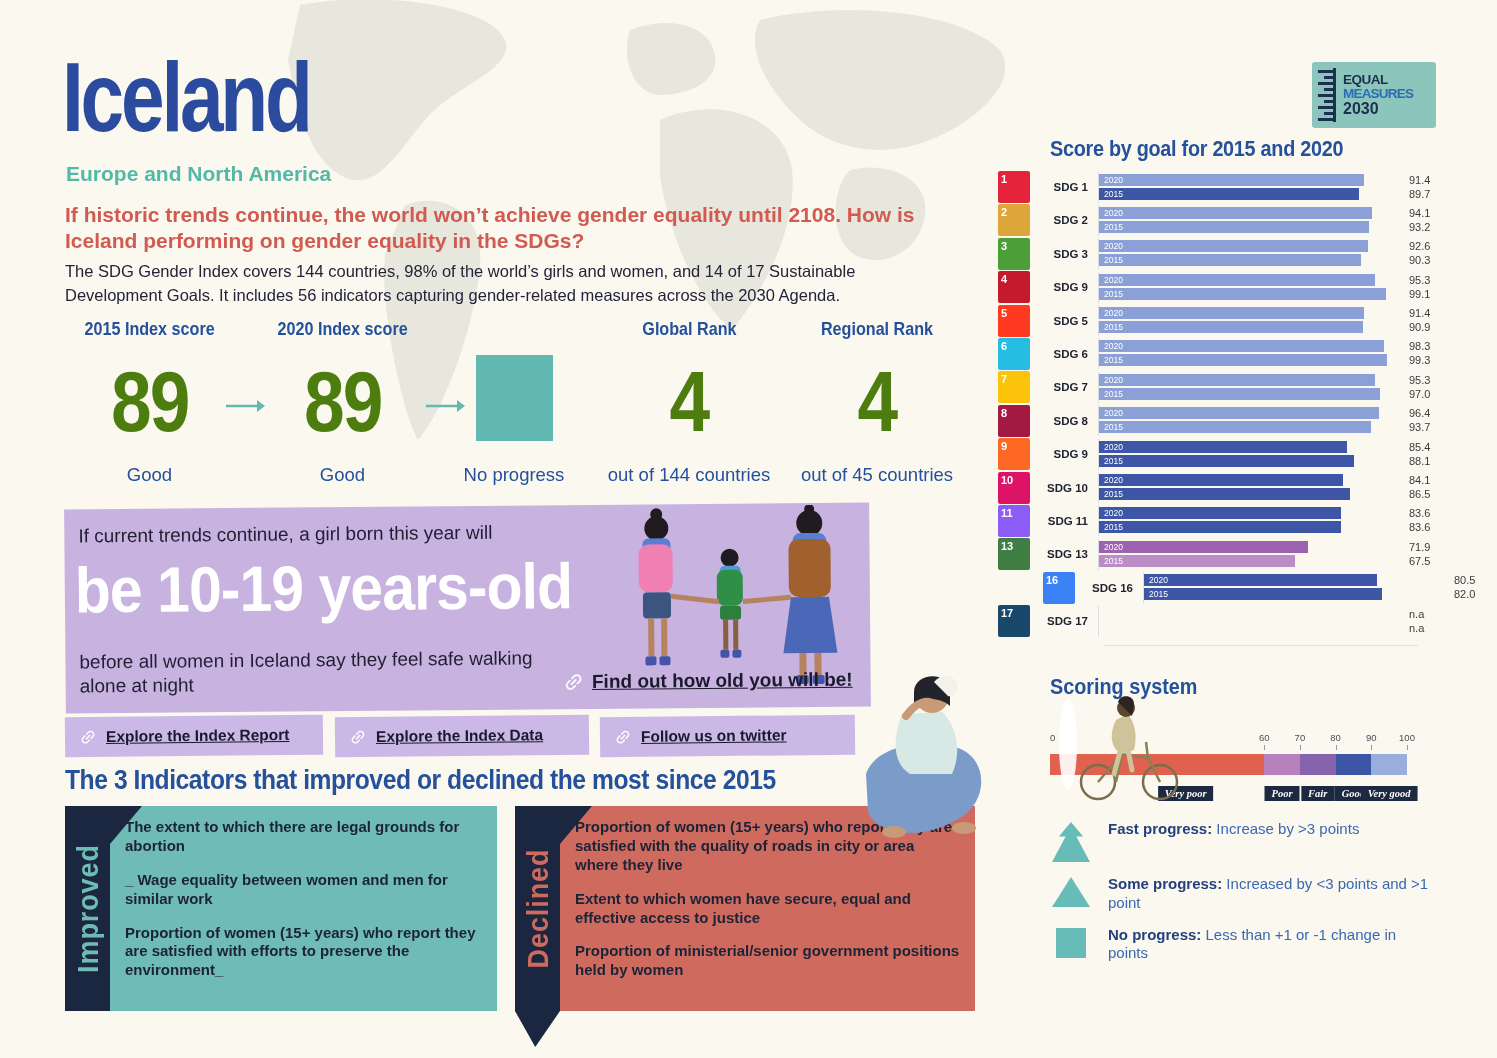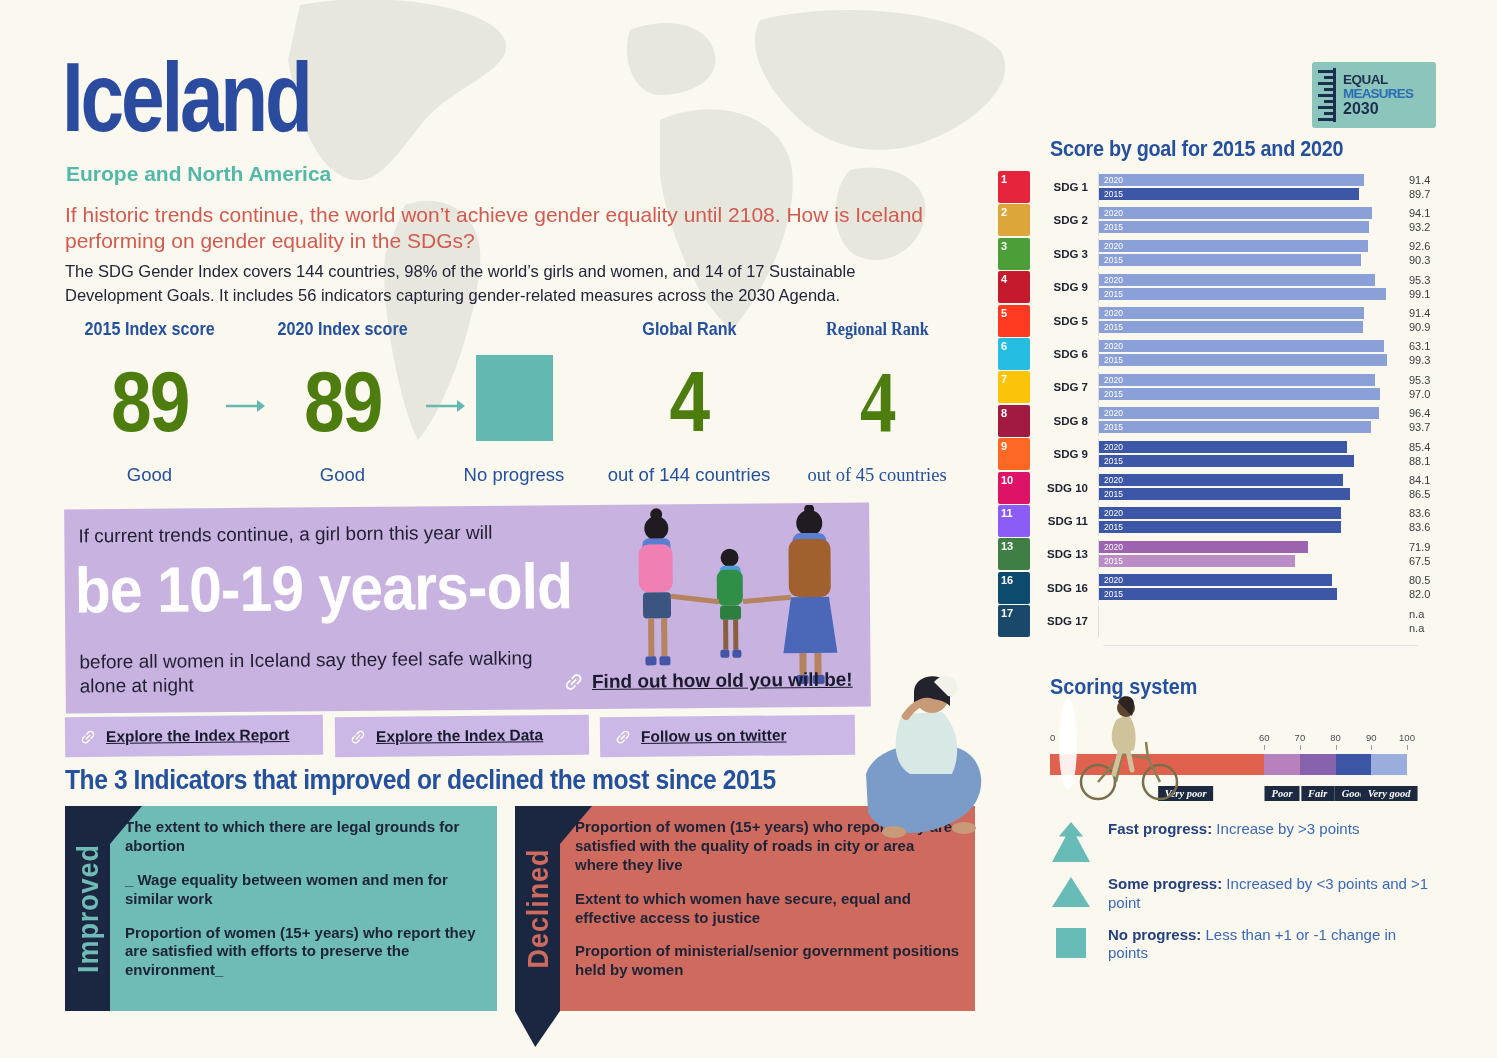--- a/index.html
+++ b/index.html
@@ -14,21 +14,21 @@
   .logo{position:absolute;left:1312px;top:62px;width:124px;height:66px;background:#8cc5bb;border-radius:3px;display:flex;align-items:center;padding:4px 6px;box-sizing:border-box;gap:5px;}
   .logo-ruler{flex:0 0 20px;height:54px;}
   .logo-text{line-height:1.02;}
   .logo-text .l1{font-size:13.5px;font-weight:bold;color:#1d2f4e;letter-spacing:-.5px;}
   .logo-text .l2{font-size:13.5px;font-weight:bold;color:#2a6db4;letter-spacing:-.8px;}
   .logo-text .l3{font-size:16px;font-weight:bold;color:#1d2f4e;letter-spacing:0;}
 
   
   .country{position:absolute;left:62px;top:48px;font-size:98px;line-height:1;font-weight:bold;color:#2b4b9f;letter-spacing:-4px;transform:scaleX(.8);transform-origin:0 0;}
   .region{position:absolute;left:66px;top:162px;font-size:21px;font-weight:bold;color:#54b8a8;}
-  .headline{position:absolute;left:65px;top:202px;width:880px;font-size:21px;font-weight:normal;color:#d15b50;line-height:1.25;}
+  .headline{position:absolute;left:65px;top:202px;width:880px;font-size:21px;font-weight:bold;color:#d15b50;line-height:1.25;}
   .intro{position:absolute;left:65px;top:260px;width:880px;font-size:16.5px;color:#232439;line-height:1.45;}
 
   
   .score-block{position:absolute;top:318px;height:168px;display:flex;flex-direction:column;justify-content:space-between;text-align:center;}
   .s-label{font-size:19px;font-weight:bold;color:#24509c;white-space:nowrap;}
   .s-num{font-size:86px;line-height:.95;font-weight:bold;color:#4d7c0f;letter-spacing:-2px;}
   .s-sub{font-size:18.5px;color:#24509c;white-space:nowrap;}
   .arrow{position:absolute;top:398px;}
   .nop-square{width:77px;height:86px;background:#63b9b1;margin:6px auto 0;}
 
@@ -163,21 +163,21 @@
   <div class="score-block" style="left:455px;width:118px;">
     <div class="s-label">&nbsp;</div>
     <div class="nop-square"></div>
     <div class="s-sub" style="margin-top:14px;">No progress</div>
   </div>
   <div class="score-block" style="left:598px;width:182px;">
     <div class="s-label"><span class="cond-c">Global Rank</span></div>
     <div class="s-num"><span class="cond-c">4</span></div>
     <div class="s-sub">out of 144 countries</div>
   </div>
-  <div class="score-block" style="left:788px;width:178px;font-family:Liberation Serif, serif;">
+  <div class="score-block" style="left:788px;width:178px;">
     <div class="s-label"><span class="cond-c">Regional Rank</span></div>
     <div class="s-num"><span class="cond-c">4</span></div>
     <div class="s-sub">out of 45 countries</div>
   </div>
 
   <div class="banner">
     <div class="banner-line1">If current trends continue, a girl born this year will</div>
     <div class="banner-big">be 10-19 years-old</div>
     <div class="banner-line2">before all women in Iceland say they feel safe walking alone at night</div>
     <svg class="girls" width="245" height="182" viewBox="0 0 245 182">
@@ -374,21 +374,21 @@
         </div>
       </div>
       <div class="crow">
         <div class="sdg-icon" style="background: rgb(38, 189, 226);">6</div>
         <div class="crow-label">SDG 6</div>
         <div class="cbars">
           <div class="cbar-line">
             <div class="cbar" style="width: 285.07px; background: rgb(138, 160, 214);">
               <span>2020</span>
             </div>
-            <div class="cval">63.1</div>
+            <div class="cval">98.3</div>
           </div>
           <div class="cbar-line">
             <div class="cbar" style="width: 287.97px; background: rgb(138, 160, 214);">
               <span>2015</span>
             </div>
             <div class="cval">99.3</div>
           </div>
         </div>
       </div>
       <div class="crow">
@@ -493,21 +493,21 @@
           </div>
           <div class="cbar-line">
             <div class="cbar" style="width: 195.75px; background: rgb(186, 141, 198);">
               <span>2015</span>
             </div>
             <div class="cval">67.5</div>
           </div>
         </div>
       </div>
       <div class="crow">
-        <div class="sdg-icon" style="background: #0c4a6e;">16</div>
+        <div class="sdg-icon" style="background: #3b82f6; margin-left: 45px;">16</div>
         <div class="crow-label">SDG 16</div>
         <div class="cbars">
           <div class="cbar-line">
             <div class="cbar" style="width: 233.45px; background: rgb(61, 86, 166);">
               <span>2020</span>
             </div>
             <div class="cval">80.5</div>
           </div>
           <div class="cbar-line">
             <div class="cbar" style="width: 237.8px; background: rgb(61, 86, 166);">

